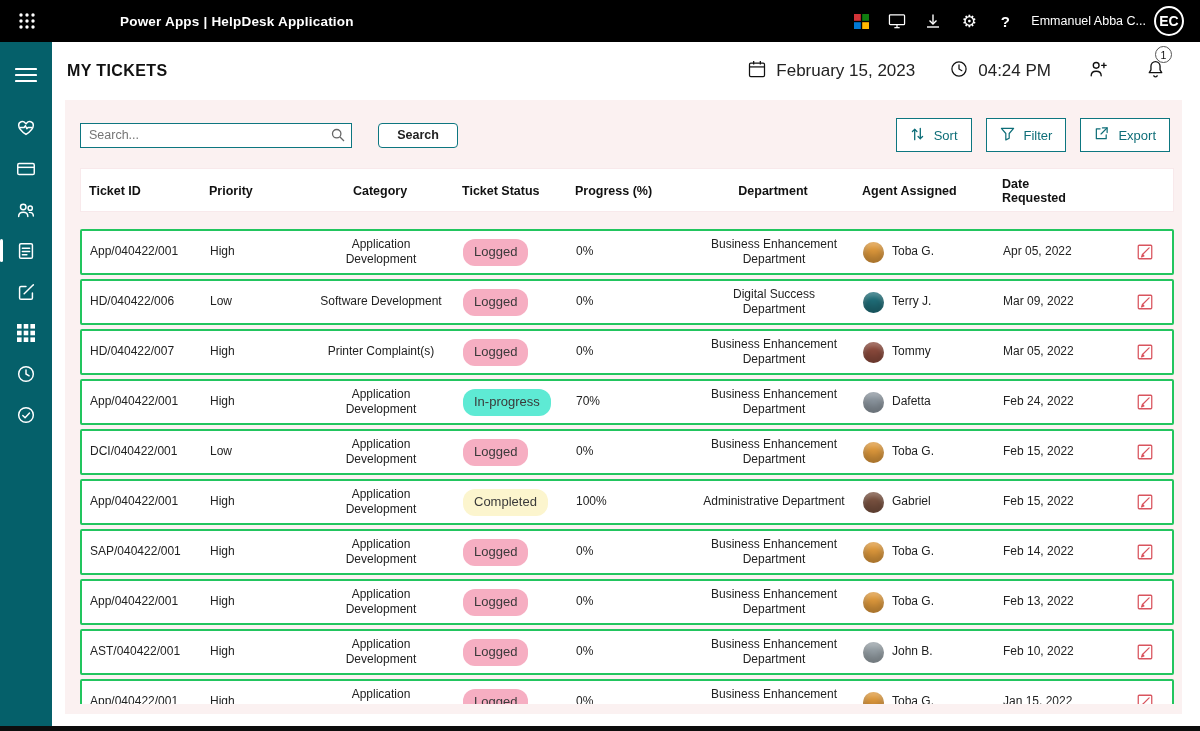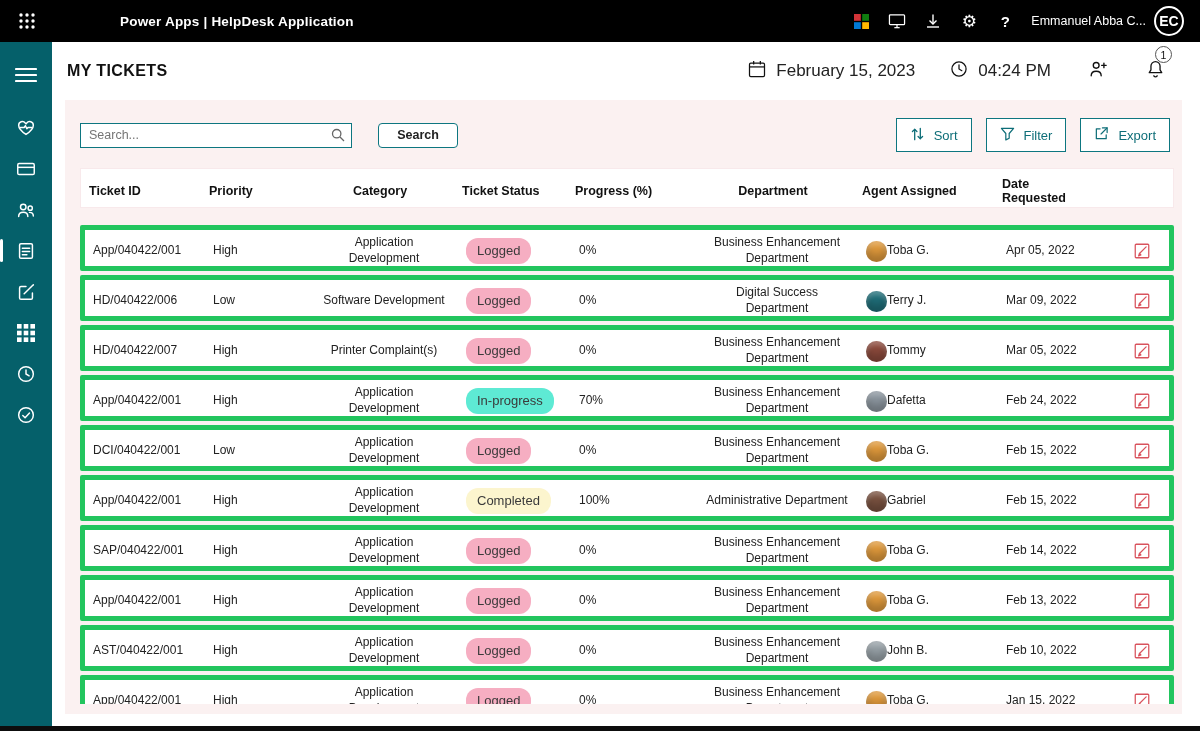--- a/index.html
+++ b/index.html
@@ -43,27 +43,27 @@
   .search-btn{margin-left:26px;width:80px;height:25px;background:#fff;border:1px solid #0D7680;border-radius:4px;font-size:12.5px;font-weight:bold;color:#222;cursor:pointer;font-family:inherit}
   .tool-btns{margin-left:auto;display:flex;gap:14px;padding-right:4px}
   .tool-btn{display:flex;align-items:center;gap:9px;height:34px;padding:0 13px;background:#fff;border:1px solid #0D7680;border-radius:0;color:#0E6E78;font-size:13px;cursor:pointer;font-family:inherit}
 
   
   .grid{display:grid;grid-template-columns:120px 105px 148px 113px 125px 162px 140px 110px 1fr;align-items:center}
   .thead{background:#fff;min-height:34px;font-size:12.5px;font-weight:bold;color:#111;border:1px solid #F8E9EB;margin-bottom:17px}
   .hcell{padding:8px}
   .center{text-align:center}
   .tbody{display:flex;flex-direction:column;gap:4px;overflow:hidden}
-  .trow{background:#fff;min-height:46px;border:5px solid #22c55e;border-radius:2px}
+  .trow{background:#fff;min-height:46px;border:2px solid #22c55e;border-radius:2px}
   .cell{padding:5px 8px;font-size:12px;color:#222;line-height:1.3}
   .pill{display:inline-block;min-width:62px;text-align:right;padding:5px 11px;border-radius:12px;font-size:13px;color:#3a3a3a}
   .pill.logged{background:#F6AEC2}
   .pill.inprogress{background:#5eead4}
   .pill.completed{background:#FCF5CE}
-  .agentcell{display:flex;align-items:center;gap:0}
+  .agentcell{display:flex;align-items:center;gap:8px}
   .avatar{width:21px;height:21px;border-radius:50%;flex:0 0 21px;box-shadow:inset 0 -7px 8px rgba(0,0,0,.25), inset 0 4px 4px rgba(255,255,255,.25)}
   .editcell{display:flex;justify-content:flex-end;padding-right:16px}
   .edit-btn{background:none;border:none;cursor:pointer;padding:2px;color:#D9545E;line-height:0}
 
   .bottombar{height:5px;background:#0d0d0d;flex:0 0 5px}
 </style>
 </head>
 <body>
 
 <header class="topbar">

